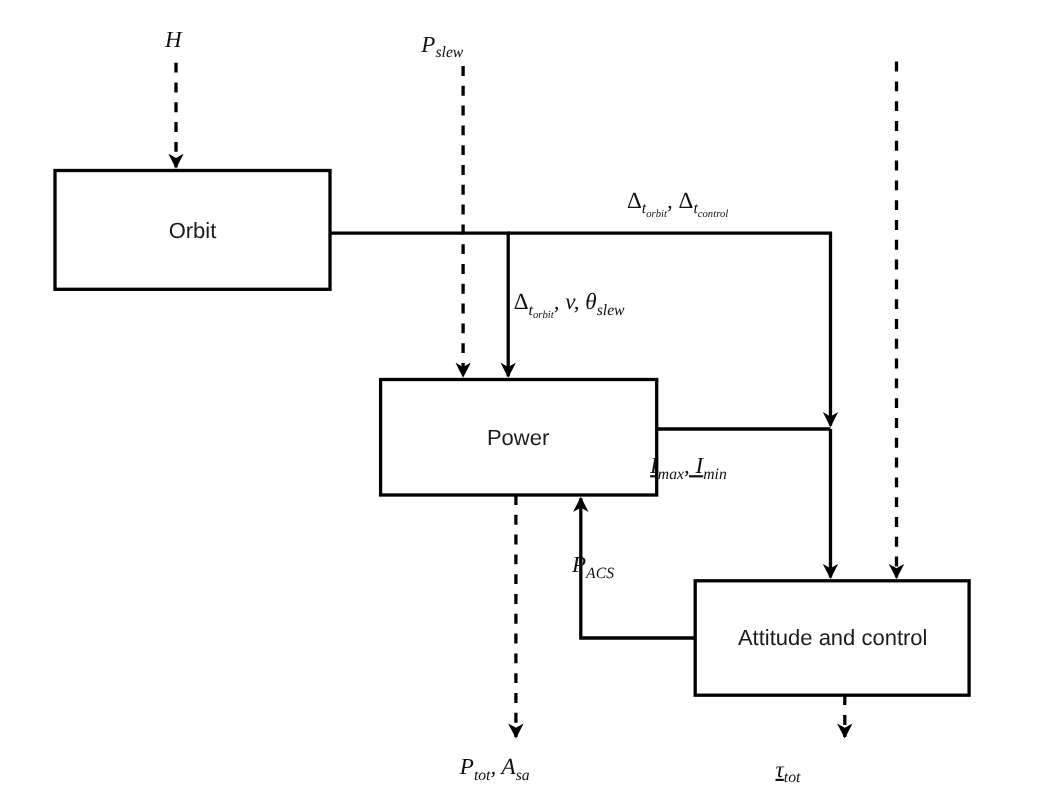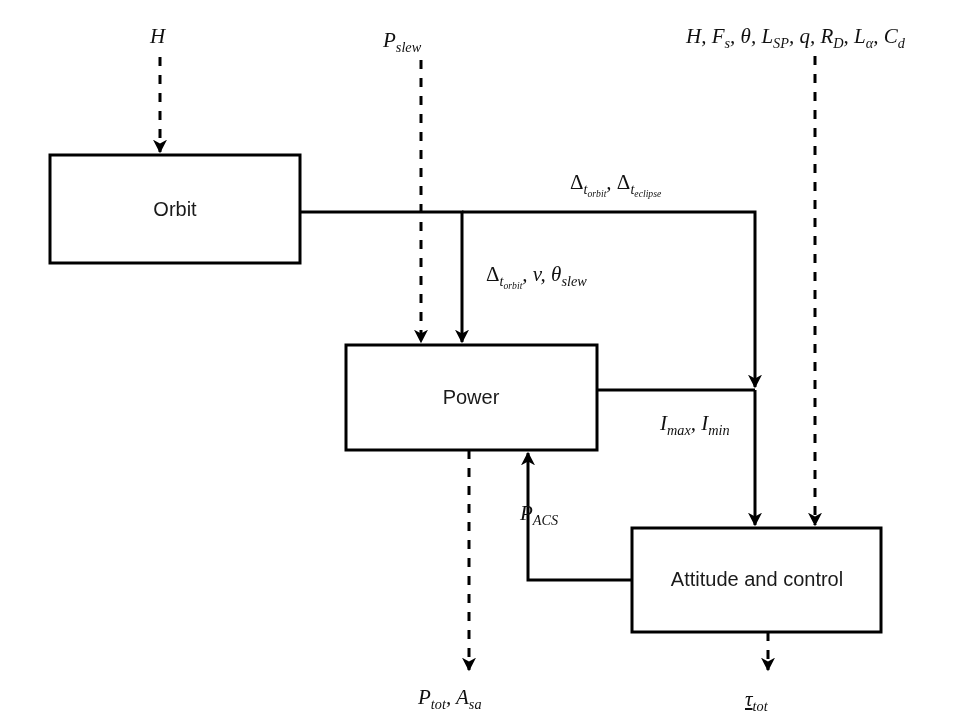--- a/index.html
+++ b/index.html
@@ -65,25 +65,25 @@
     position: relative;
     top: 0.32em;
   }
   .math-label .up {
     font-style: normal;
   }
   .lbl-h-in        { left: 150px;  top: 26px; }
   .lbl-p-other     { left: 383px;  top: 30px; }
   .lbl-att-inputs  { left: 686px;  top: 26px; }
   .lbl-dt-orbit-ecl{ left: 570px;  top: 172px; }
-  .lbl-dt-v-slew   { left: 486px;  top: 264px; font-family: Liberation Serif, serif; }
-  .lbl-imax-imin   { left: 660px;  top: 413px; }
+  .lbl-dt-v-slew   { left: 467px;  top: 264px; font-family: Liberation Serif, serif; }
+  .lbl-imax-imin   { left: 591px;  top: 413px; text-decoration: underline; }
   .lbl-pacs        { left: 520px;  top: 503px; }
   .lbl-ptot-asa    { left: 418px;  top: 687px; }
-  .lbl-tau-tot     { left: 745px;  top: 689px; text-decoration: underline; }
+  .lbl-tau-tot     { left: 705px;  top: 689px; text-decoration: underline; }
 </style>
 </head>
 <body>
 
 <div id="canvas">
 
   <svg class="diagram" viewBox="0 0 960 720">
     <defs>
       <marker id="arrow-solid" viewBox="0 0 12 12" refX="9.5" refY="6" markerWidth="5.2" markerHeight="5.2" orient="auto-start-reverse">
         <path d="M 0 0.6 L 10.5 6 L 0 11.4 L 3 6 Z" fill="#000000"></path>
@@ -130,26 +130,23 @@
   </svg>
 
   <div class="math-label lbl-h-in">
     <span>H</span>
   </div>
 
   <div class="math-label lbl-p-other">
     P<sub>slew</sub>
   </div>
 
-  <div class="math-label lbl-att-inputs">
-    H, F<sub>s</sub>, <span>θ</span>, L<sub>SP</sub>, q, R<sub>D</sub>, L<sub>α</sub>, C<sub>d</sub>
-  </div>
 
   <div class="math-label lbl-dt-orbit-ecl">
-    <span class="up">Δ</span><sub>t<sub>orbit</sub></sub>, <span class="up">Δ</span><sub>t<sub>eclipse</sub></sub>
+    <span class="up">Δ</span><sub>t<sub>orbit</sub></sub>, <span class="up">Δ</span><sub>t<sub>control</sub></sub>
   </div>
 
   <div class="math-label lbl-dt-v-slew">
     <span class="up">Δ</span><sub>t<sub>orbit</sub></sub>, v, θ<sub>slew</sub>
   </div>
 
   <div class="math-label lbl-imax-imin">
     I<sub>max</sub>, I<sub>min</sub>
   </div>
 

